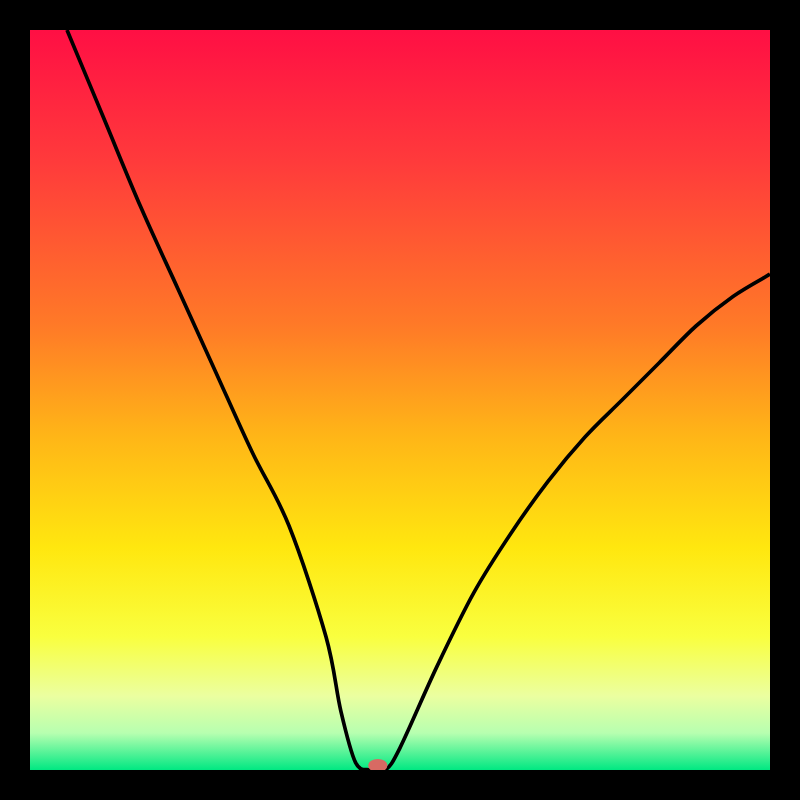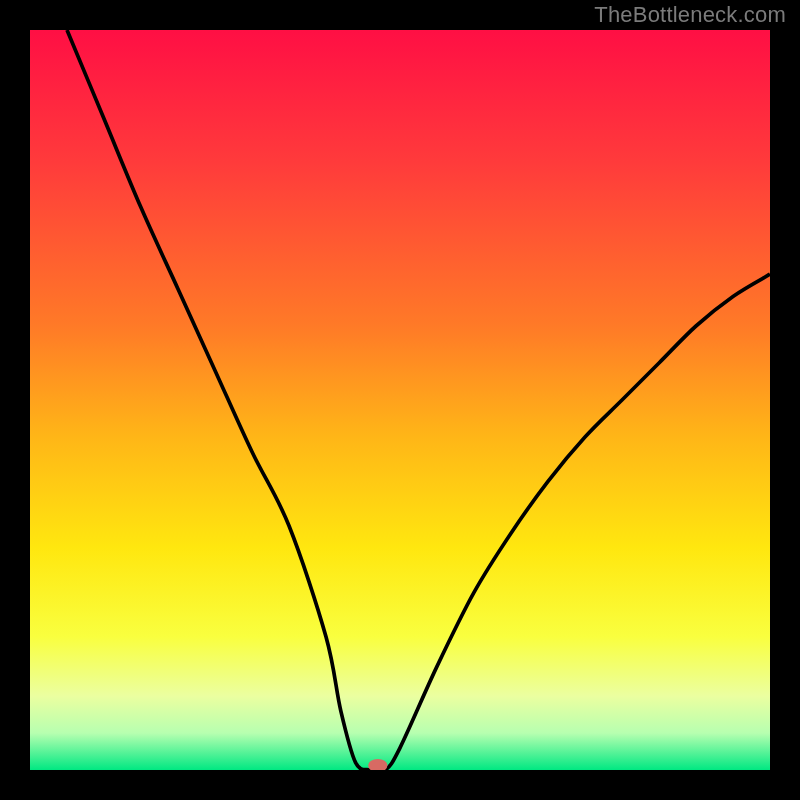--- a/index.html
+++ b/index.html
@@ -33,21 +33,20 @@
     top: 30px;
     width: 740px;
     height: 740px;
   }
 </style>
 </head>
 <body>
 
 <div class="frame">
 
-  <div class="watermark">TheBottleneck.com</div>
 
   <svg class="plot" viewBox="0 0 100 100" preserveAspectRatio="none">
     <defs>
       <linearGradient id="bg-grad" x1="0" y1="0" x2="0" y2="1">
 
       <stop offset="0%" stop-color="#ff0f44"></stop>
           <stop offset="18%" stop-color="#ff3b3b"></stop>
           <stop offset="40%" stop-color="#ff7a27"></stop>
           <stop offset="55.00000000000001%" stop-color="#ffb617"></stop>
           <stop offset="70%" stop-color="#ffe70f"></stop>

